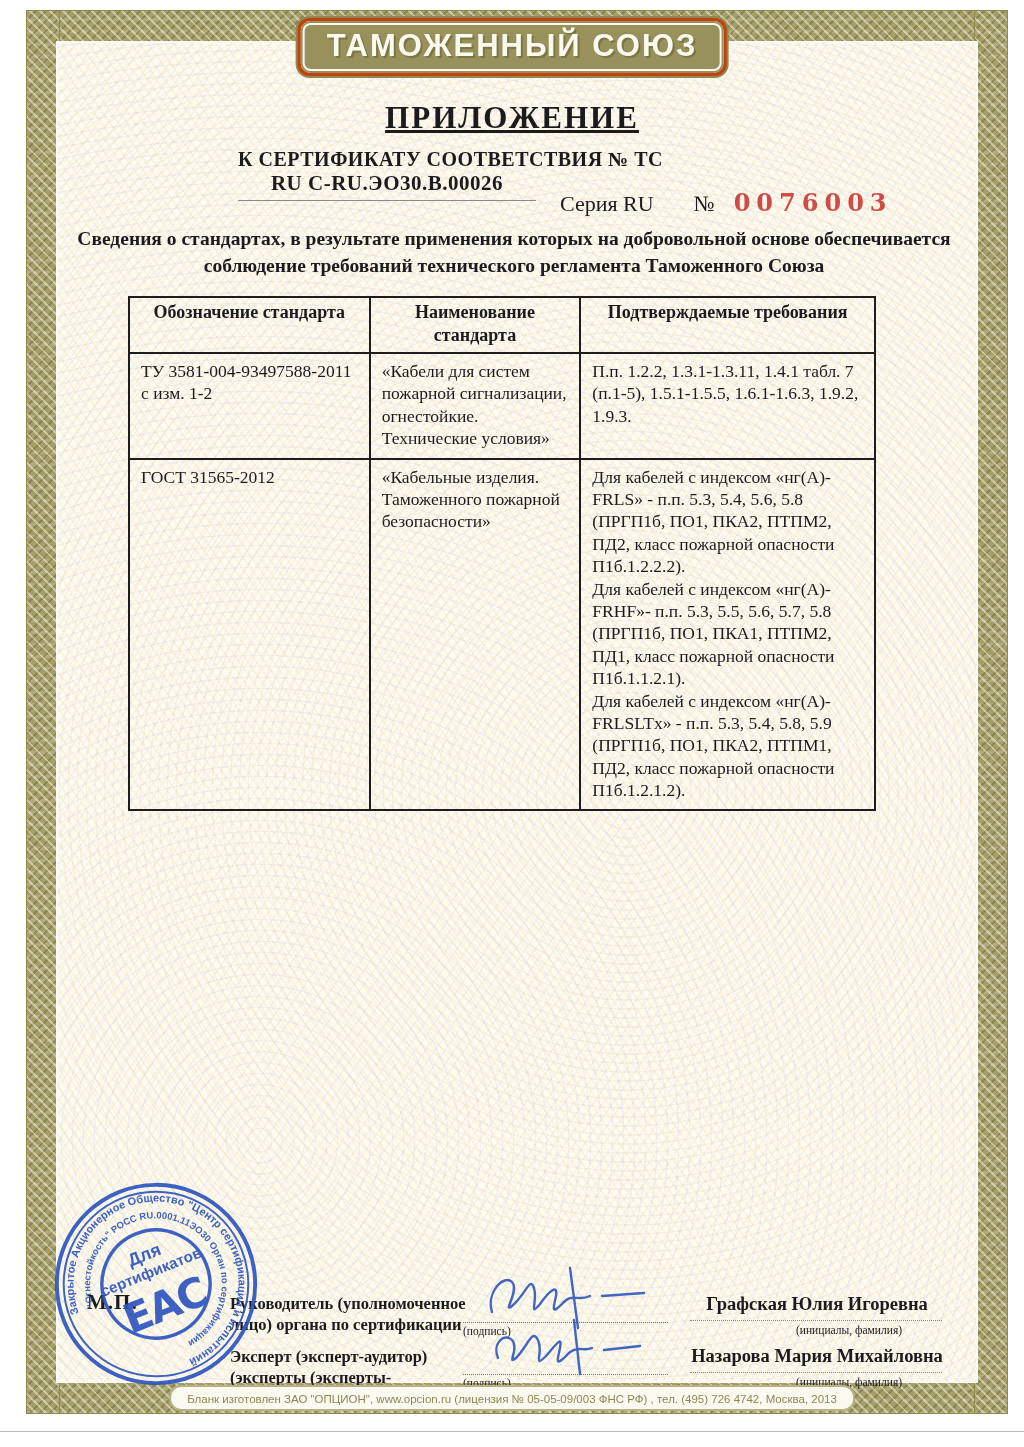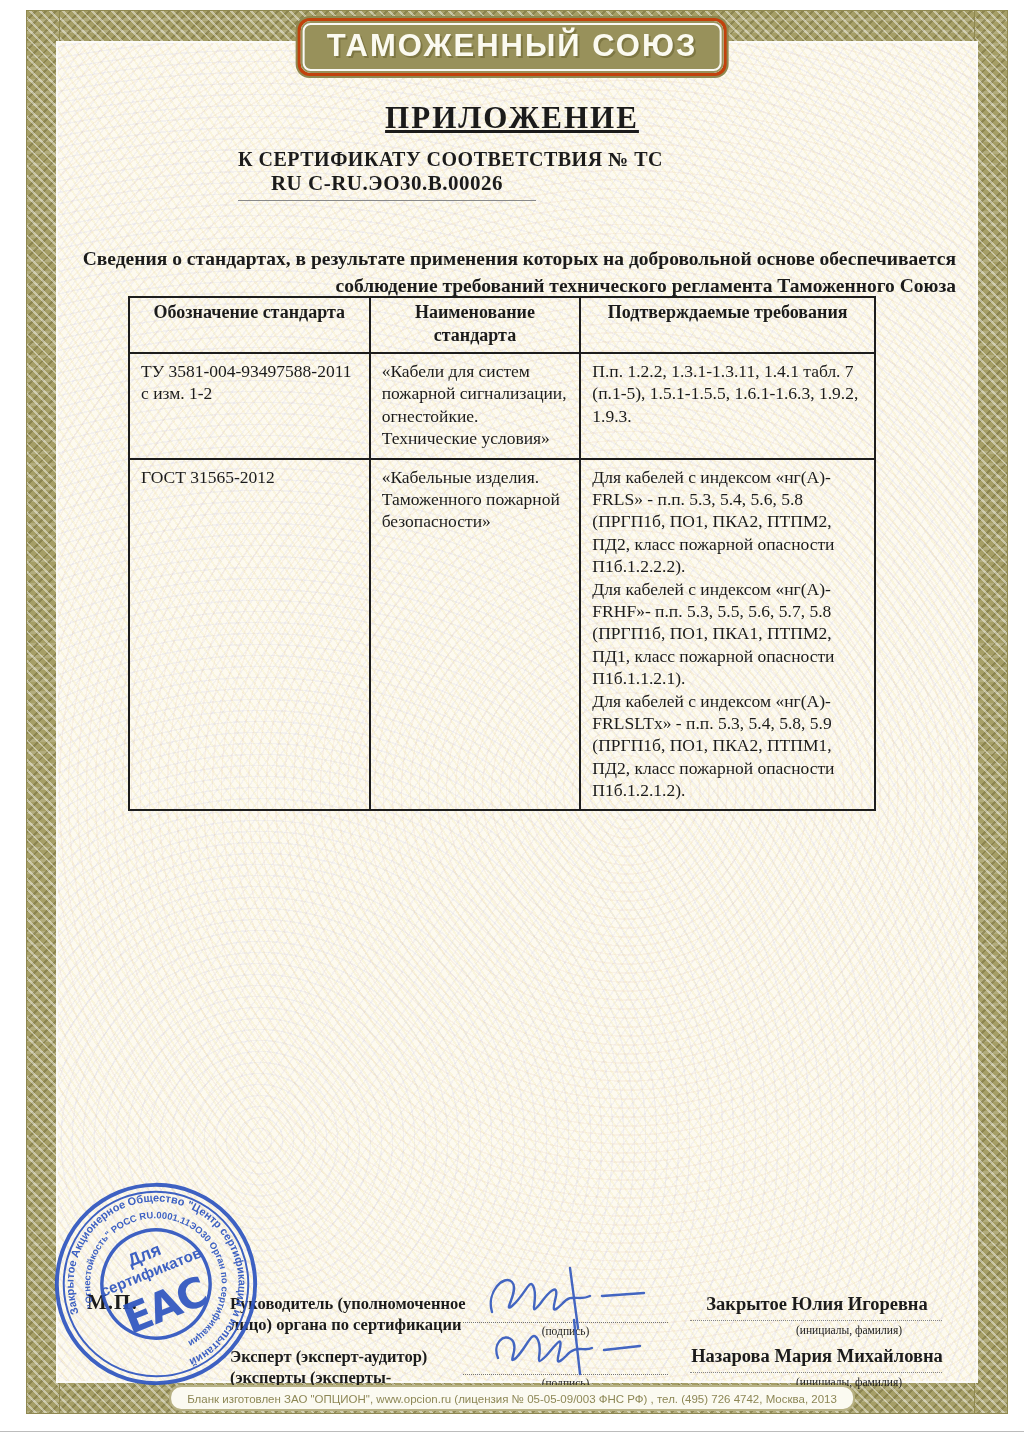--- a/index.html
+++ b/index.html
@@ -42,21 +42,21 @@
   .cert-line{position:absolute;left:238px;top:148px;width:716px;z-index:4;}
   .cert-label{display:inline-block;font-weight:bold;font-size:20px;letter-spacing:.5px;vertical-align:bottom;}
   .cert-number{display:inline-block;font-weight:bold;font-size:21px;letter-spacing:.5px;
     border-bottom:1px solid #8a8a8a;padding:0 14px 4px 14px;min-width:270px;text-align:center;vertical-align:bottom;}
   .series-line{position:absolute;left:560px;top:188px;width:400px;z-index:4;font-size:22px;}
   .series-label{display:inline-block;margin-right:34px;}
   .number-sign{display:inline-block;margin-right:14px;}
   .series-number{display:inline-block;font-weight:bold;font-size:24px;letter-spacing:6px;color:#cf4b45;
     font-family:"DejaVu Serif", serif;}
 
-  .intro{position:absolute;left:72px;top:246px;width:884px;text-align:right;
+  .intro{position:absolute;left:72px;top:226px;width:884px;text-align:center;
     font-weight:bold;font-size:19.5px;line-height:1.38;z-index:4;}
 
   
   table.standards{position:absolute;left:128px;top:296px;width:748px;border-collapse:collapse;z-index:4;
     background:transparent;}
   table.standards th, table.standards td{border:2px solid #1d1d1d;font-size:17.5px;line-height:1.28;}
   table.standards th{font-weight:bold;font-size:18px;text-align:center;padding:3px 6px 5px 6px;vertical-align:top;}
   table.standards td{vertical-align:top;padding:6px 9px 8px 11px;white-space:pre-line;}
   .col-designation{width:270px;}
   .col-name{width:224px;}
@@ -69,21 +69,21 @@
   .mp-label{position:absolute;left:87px;top:1290px;font-weight:bold;font-size:21px;z-index:3;letter-spacing:1px;}
 
   
   .sig-role{position:absolute;left:230px;width:242px;font-weight:bold;font-size:16.5px;line-height:1.3;
     z-index:4;white-space:pre-line;}
   .role-1{top:1293px;}
   .role-2{top:1346px;}
   .sig-line{position:absolute;left:463px;width:205px;border-bottom:1px dotted #777;z-index:4;}
   .sig-line-1{top:1322px;}
   .sig-line-2{top:1374px;}
-  .sig-caption{position:absolute;left:463px;width:205px;text-align:center;font-size:11.5px;z-index:4;color:#222;}
+  .sig-caption{position:absolute;left:463px;width:205px;text-align:left;font-size:11.5px;z-index:4;color:#222;}
   .sig-caption-1{top:1325px;}
   .sig-caption-2{top:1377px;}
   .sig-svg{position:absolute;z-index:7;}
   .sig-svg-1{left:478px;top:1262px;}
   .sig-svg-2{left:488px;top:1316px;}
   .sig-name{position:absolute;left:676px;width:282px;text-align:center;font-weight:bold;font-size:18.5px;z-index:4;}
   .name-1{top:1294px;}
   .name-2{top:1346px;}
   .name-line{position:absolute;left:690px;width:252px;border-bottom:1px dotted #888;z-index:4;}
   .name-line-1{top:1320px;}
@@ -115,20 +115,25 @@
     </div>
   </div>
 
   <div class="doc-title">ПРИЛОЖЕНИЕ</div>
 
   <div class="cert-line">
     <span class="cert-label">К СЕРТИФИКАТУ СООТВЕТСТВИЯ  № ТС</span>
     <span class="cert-number">RU C-RU.ЭО30.В.00026</span>
   </div>
 
+  <div class="series-line">
+    <span class="series-label">Серия RU</span>
+    <span class="number-sign">№</span>
+    <span class="series-number">0076003</span>
+  </div>
 
   <div class="intro">Сведения о стандартах, в результате применения которых на добровольной основе обеспечивается соблюдение требований технического регламента Таможенного Союза</div>
 
   <table class="standards">
     <thead>
       <tr>
         <th class="col-designation">Обозначение стандарта</th>
         <th class="col-name" style="white-space:pre-line;">Наименование
 стандарта</th>
         <th class="col-req">Подтверждаемые требования</th>
@@ -172,21 +177,21 @@
     <text x="0" y="-8" text-anchor="middle" font-family="Liberation Sans, sans-serif" font-size="15.5" font-weight="bold" fill="#2e55c0">сертификатов</text>
     <text x="0" y="38" text-anchor="middle" font-family="DejaVu Sans, sans-serif" font-size="42" font-weight="bold" letter-spacing="-2" fill="#2e55c0">ЕАС</text>
   </svg>
 
   <div class="sig-role role-1">Руководитель (уполномоченное лицо) органа по сертификации</div>
   <svg class="sig-svg sig-svg-1" width="180" height="70" viewBox="0 0 180 70">
     <path d="M14,50 C8,30 26,12 34,20 C42,28 24,52 34,44 C48,32 52,14 56,26 C60,40 50,56 62,42 C72,28 80,22 78,34 C76,44 72,54 84,42 C94,30 100,40 112,34 M92,6 L100,66 M124,34 L166,31" fill="none" stroke="#2f55bd" stroke-width="2.4" stroke-linecap="round" opacity="0.9"></path>
   </svg>
   <div class="sig-line sig-line-1"></div>
   <div class="sig-caption sig-caption-1">(подпись)</div>
-  <div class="sig-name name-1">Закрытое Юлия Игоревна</div>
+  <div class="sig-name name-1">Графская Юлия Игоревна</div>
   <div class="name-line name-line-1"></div>
   <div class="name-caption name-caption-1">(инициалы, фамилия)</div>
 
   <div class="sig-role role-2">Эксперт (эксперт-аудитор)
 (эксперты (эксперты-аудиторы))</div>
   <svg class="sig-svg sig-svg-2" width="170" height="62" viewBox="0 0 170 62">
     <path d="M10,42 C4,28 16,16 24,24 C32,32 18,50 28,42 C40,30 44,12 50,24 C56,36 44,54 58,40 C70,26 74,20 72,32 C70,42 66,52 78,40 C88,28 96,36 104,32 M86,4 L92,58 M116,34 L152,30" fill="none" stroke="#2f55bd" stroke-width="2.4" stroke-linecap="round" opacity="0.9"></path>
   </svg>
   <div class="sig-line sig-line-2"></div>
   <div class="sig-caption sig-caption-2">(подпись)</div>

